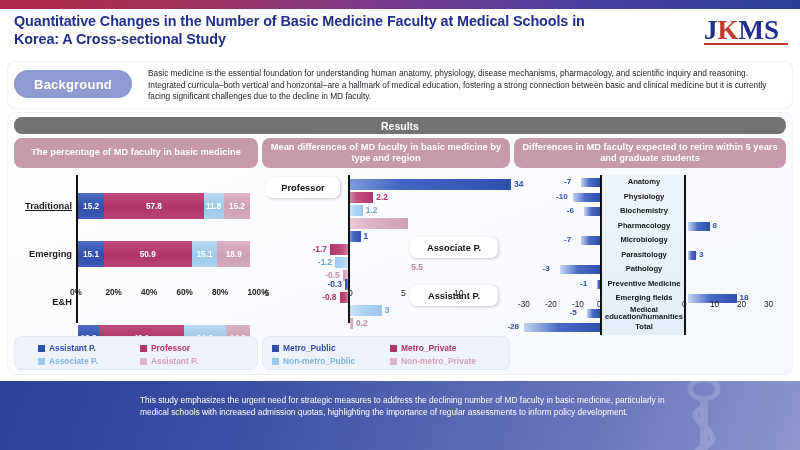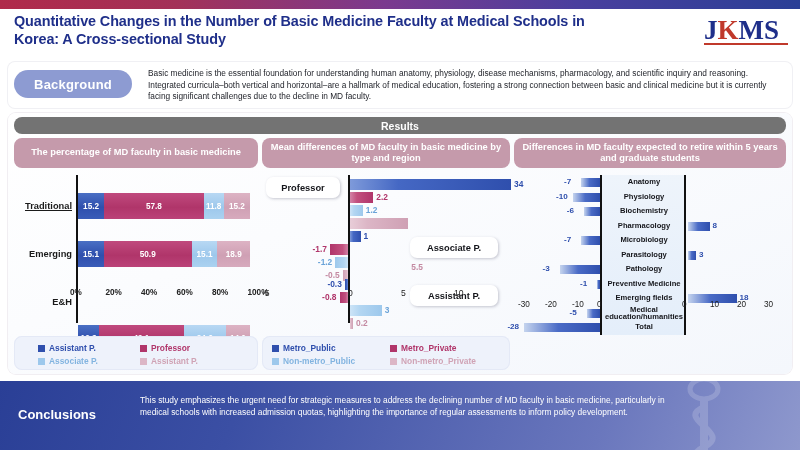--- a/index.html
+++ b/index.html
@@ -369,17 +369,16 @@
         <span style="left: 250px;">30</span>
       </div>
   </div>
 
   <div class="concl">
     <svg class="watermark" width="120" height="130" viewBox="0 0 120 130">
       <ellipse cx="60" cy="18" rx="14" ry="10" fill="none" stroke="#ffffff" stroke-width="5"></ellipse>
       <rect x="56" y="26" width="8" height="100" fill="#ffffff"></rect>
       <path d="M60 36 C30 48,90 62,60 76 C30 90,90 104,60 118" fill="none" stroke="#ffffff" stroke-width="6"></path>
     </svg>
-    <div class="concl-label">Conclusions</div>
     <div class="concl-text">This study emphasizes the urgent need for strategic measures to address the declining number of MD faculty in basic medicine, particularly in medical schools with increased admission quotas, highlighting the importance of regular assessments to inform policy development.</div>
   </div>
 
 </div>
 
 </body></html>

